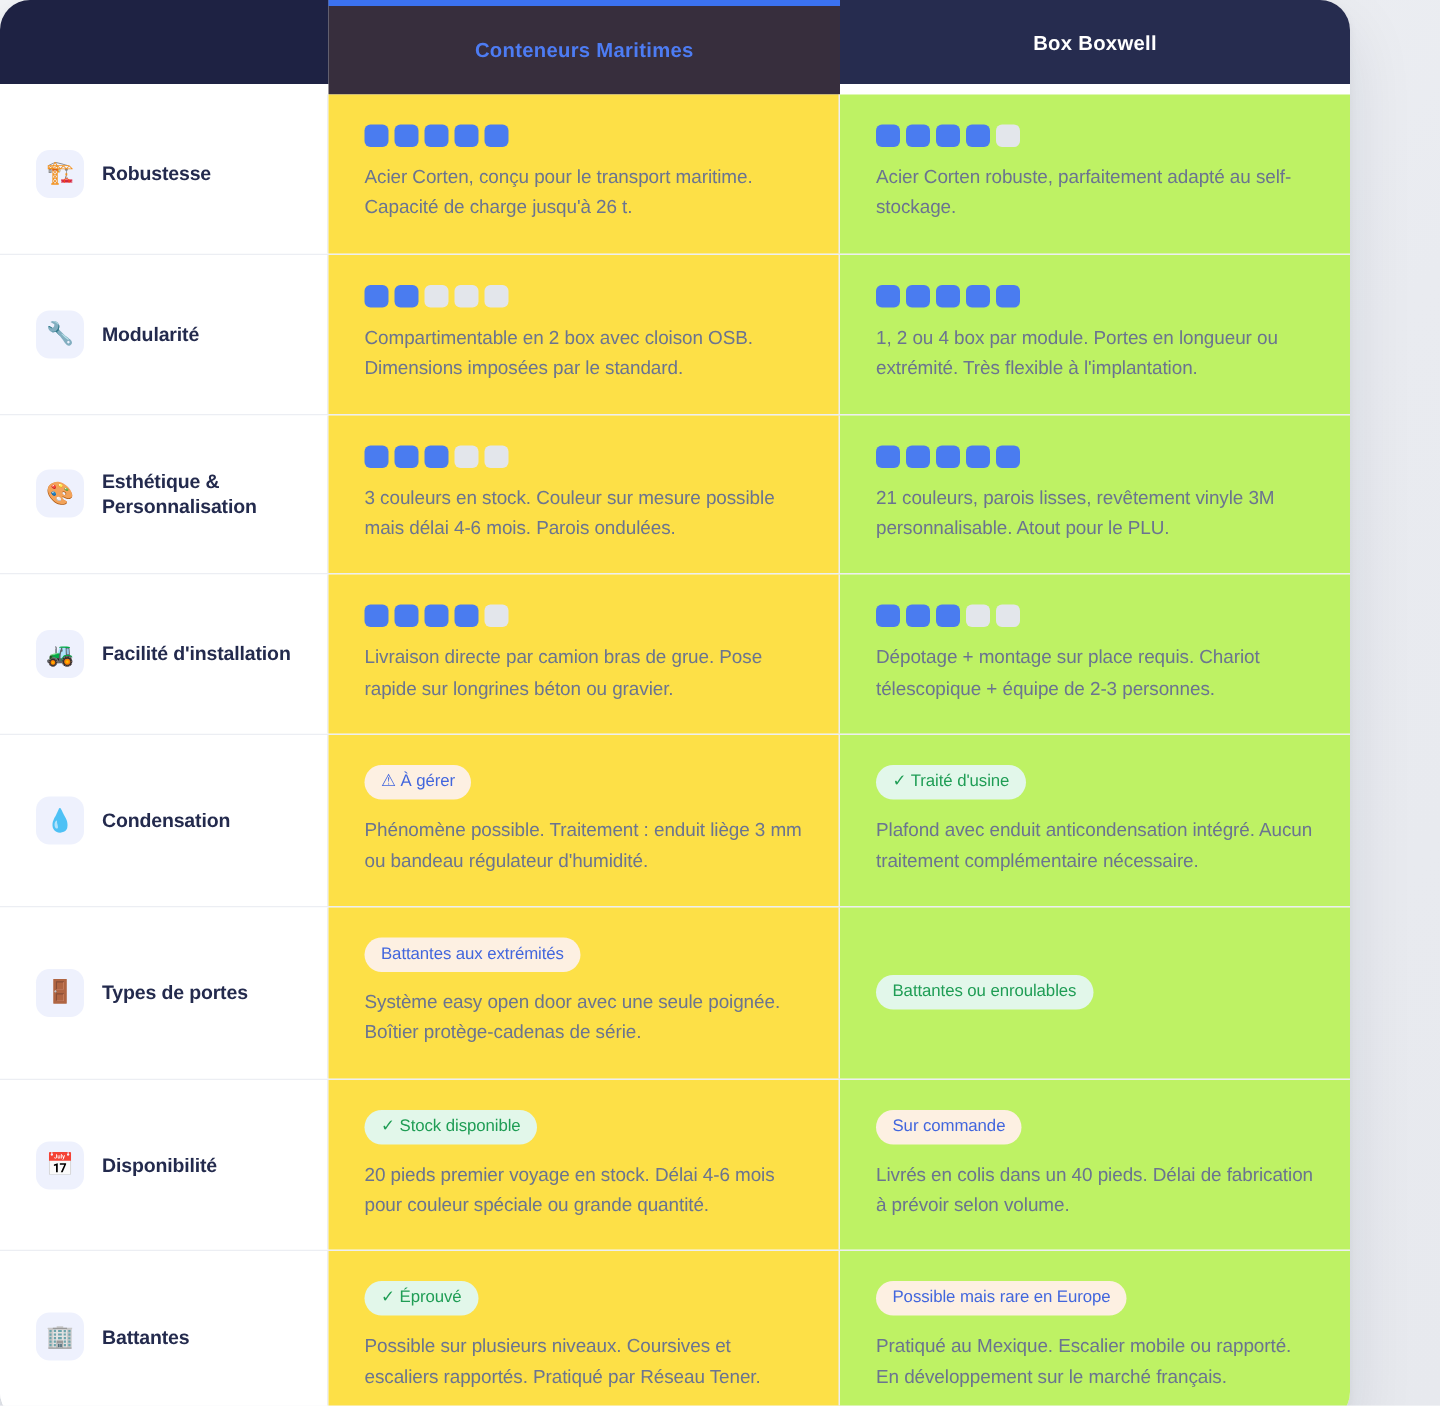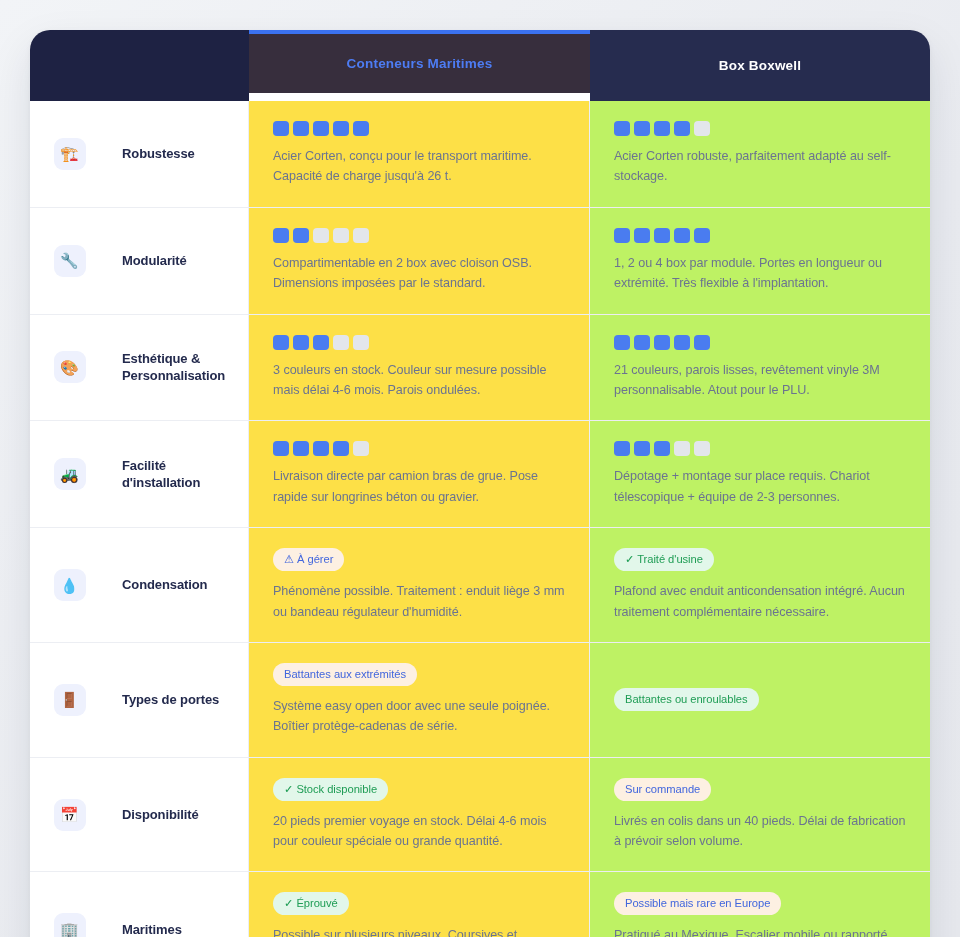--- a/index.html
+++ b/index.html
@@ -9,41 +9,40 @@
     height: 937px;
     background: #edeff3;
     font-family: "Liberation Sans", sans-serif;
     -webkit-font-smoothing: antialiased;
   }
 
   .page {
     width: 960px;
     height: 937px;
     background: linear-gradient(135deg, #f2f4f7 0%, #e9ebf0 60%, #e7e9ee 100%);
-    padding: 30px;
     position: relative;
   }
 
   .card {
     width: 900px;
     background: #ffffff;
     border-radius: 20px;
     overflow: hidden;
     box-shadow: 0 18px 44px rgba(23,30,62,0.10), 0 2px 6px rgba(23,30,62,0.05);
   }
 
   
   .row {
     display: grid;
     grid-template-columns: 219px 341px 340px;
   }
 
   
   .thead .th {
-    height: 71px;
+    height: 56px;
     display: flex;
     align-items: center;
     justify-content: center;
     font-size: 13.5px;
     font-weight: bold;
     letter-spacing: 0.2px;
   }
   .th.blank      { background: #1e2243; }
   .th.highlight  {
     background: #372e3d;
@@ -75,21 +74,20 @@
     justify-content: center;
     font-size: 15px;
     line-height: 1;
   }
   .feat-label {
     font-size: 13px;
     font-weight: bold;
     color: #232a4d;
     line-height: 1.35;
     letter-spacing: -0.1px;
-    margin-left: 24px;
   }
 
   .cell-val {
     padding: 20px 24px 20px 24px;
     display: flex;
     flex-direction: column;
     gap: 10px;
     justify-content: center;
   }
   .cell-val.tinted { background: #fde047; border-right: 1px solid #eceef3; }
@@ -281,21 +279,21 @@
             <div class="desc">20 pieds premier voyage en stock. Délai 4-6 mois pour couleur spéciale ou grande quantité.</div>
           </div>
           <div class="cell-val plain">
             <span class="badge amber">Sur commande</span>
             <div class="desc">Livrés en colis dans un 40 pieds. Délai de fabrication à prévoir selon volume.</div>
           </div>
         </div>
         <div class="row">
           <div class="cell-feature">
             <span class="feat-icon">🏢</span>
-            <span class="feat-label">Maritimes</span>
+            <span class="feat-label">Battantes</span>
           </div>
           <div class="cell-val tinted">
             <span class="badge green">✓ Éprouvé</span>
             <div class="desc">Possible sur plusieurs niveaux. Coursives et escaliers rapportés. Pratiqué par Réseau Tener.</div>
           </div>
           <div class="cell-val plain">
             <span class="badge amber">Possible mais rare en Europe</span>
             <div class="desc">Pratiqué au Mexique. Escalier mobile ou rapporté. En développement sur le marché français.</div>
           </div>
         </div>

